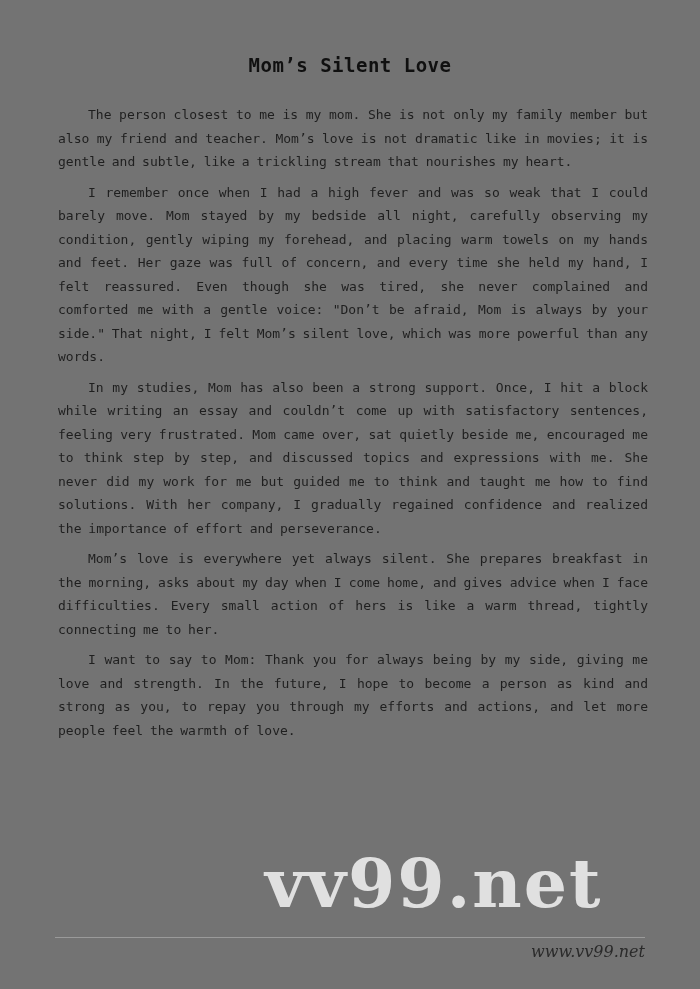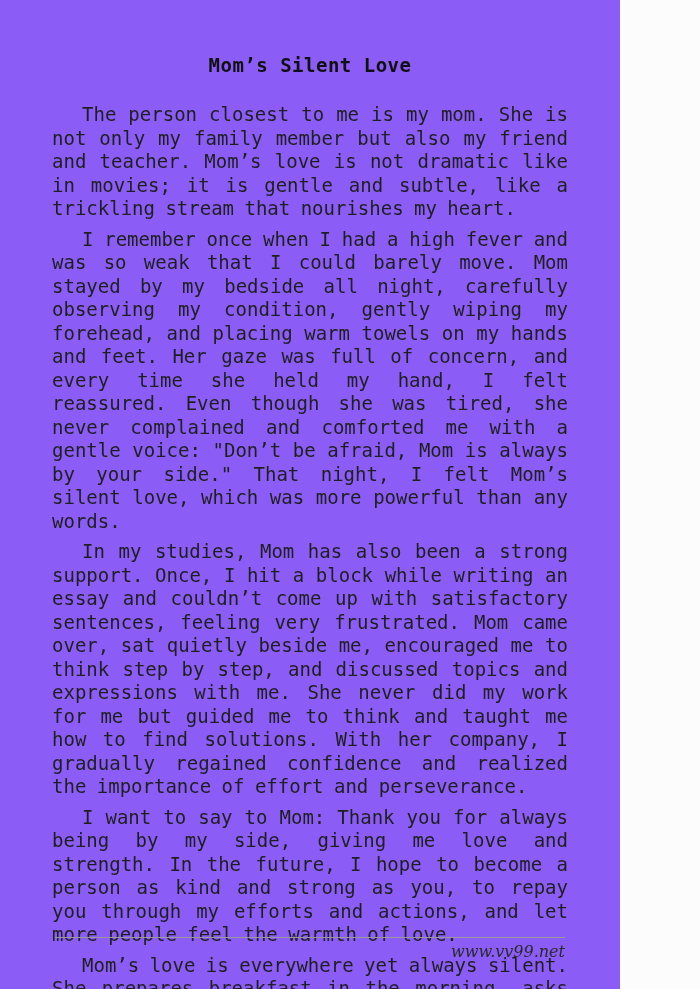--- a/index.html
+++ b/index.html
@@ -2,42 +2,42 @@
 <html><head>
 <meta charset="utf-8">
 <style>
   html, body {
     margin: 0;
     padding: 0;
     background: #fcfcfc;
   }
   .page {
     position: relative;
-    width: 620px;
+    width: 700px;
     height: 989px;
-    background: #8b5cf6;
+    background: #737373;
     overflow: hidden;
     font-family: "DejaVu Sans Mono", "Liberation Mono", monospace;
     color: #1f1f1f;
   }
   .content {
     padding: 46px 52px 0 52px;
   }
   .title {
     margin: 8px 0 27px 0;
     text-align: center;
     font-size: 19px;
     font-weight: bold;
     letter-spacing: 0.5px;
     color: #101010;
     font-family: "DejaVu Sans Mono", "Liberation Mono", monospace;
   }
   .para {
-    margin: 0 0 7px 0;
-    font-size: 19px;
+    margin: 0 0 7px 6px;
+    font-size: 13px;
     line-height: 23.5px;
     text-align: justify;
     text-indent: 30px;
     color: #1f1f1f;
     word-spacing: -1px;
   }
   .watermark {
     position: absolute;
     top: 843px;
     left: 265px;
@@ -68,20 +68,21 @@
 </style>
 </head>
 <body>
 
 <div class="page">
   <div class="content">
     <h1 class="title">Mom’s Silent Love</h1>
     <p class="para">The person closest to me is my mom. She is not only my family member but also my friend and teacher. Mom’s love is not dramatic like in movies; it is gentle and subtle, like a trickling stream that nourishes my heart.</p>
     <p class="para">I remember once when I had a high fever and was so weak that I could barely move. Mom stayed by my bedside all night, carefully observing my condition, gently wiping my forehead, and placing warm towels on my hands and feet. Her gaze was full of concern, and every time she held my hand, I felt reassured. Even though she was tired, she never complained and comforted me with a gentle voice: "Don’t be afraid, Mom is always by your side." That night, I felt Mom’s silent love, which was more powerful than any words.</p>
     <p class="para">In my studies, Mom has also been a strong support. Once, I hit a block while writing an essay and couldn’t come up with satisfactory sentences, feeling very frustrated. Mom came over, sat quietly beside me, encouraged me to think step by step, and discussed topics and expressions with me. She never did my work for me but guided me to think and taught me how to find solutions. With her company, I gradually regained confidence and realized the importance of effort and perseverance.</p>
+    <p class="para">Mom’s love is everywhere yet always silent. She prepares breakfast in the morning, asks about my day when I come home, and gives advice when I face difficulties. Every small action of hers is like a warm thread, tightly connecting me to her.</p>
     <p class="para">I want to say to Mom: Thank you for always being by my side, giving me love and strength. In the future, I hope to become a person as kind and strong as you, to repay you through my efforts and actions, and let more people feel the warmth of love.</p>
-    <p class="para">Mom’s love is everywhere yet always silent. She prepares breakfast in the morning, asks about my day when I come home, and gives advice when I face difficulties. Every small action of hers is like a warm thread, tightly connecting me to her.</p>
   </div>
 
+  <div class="watermark">vv99.net</div>
 
   <div class="footer-divider"></div>
   <div class="footer-site">www.vv99.net</div>
 </div>
 
 </body></html>

